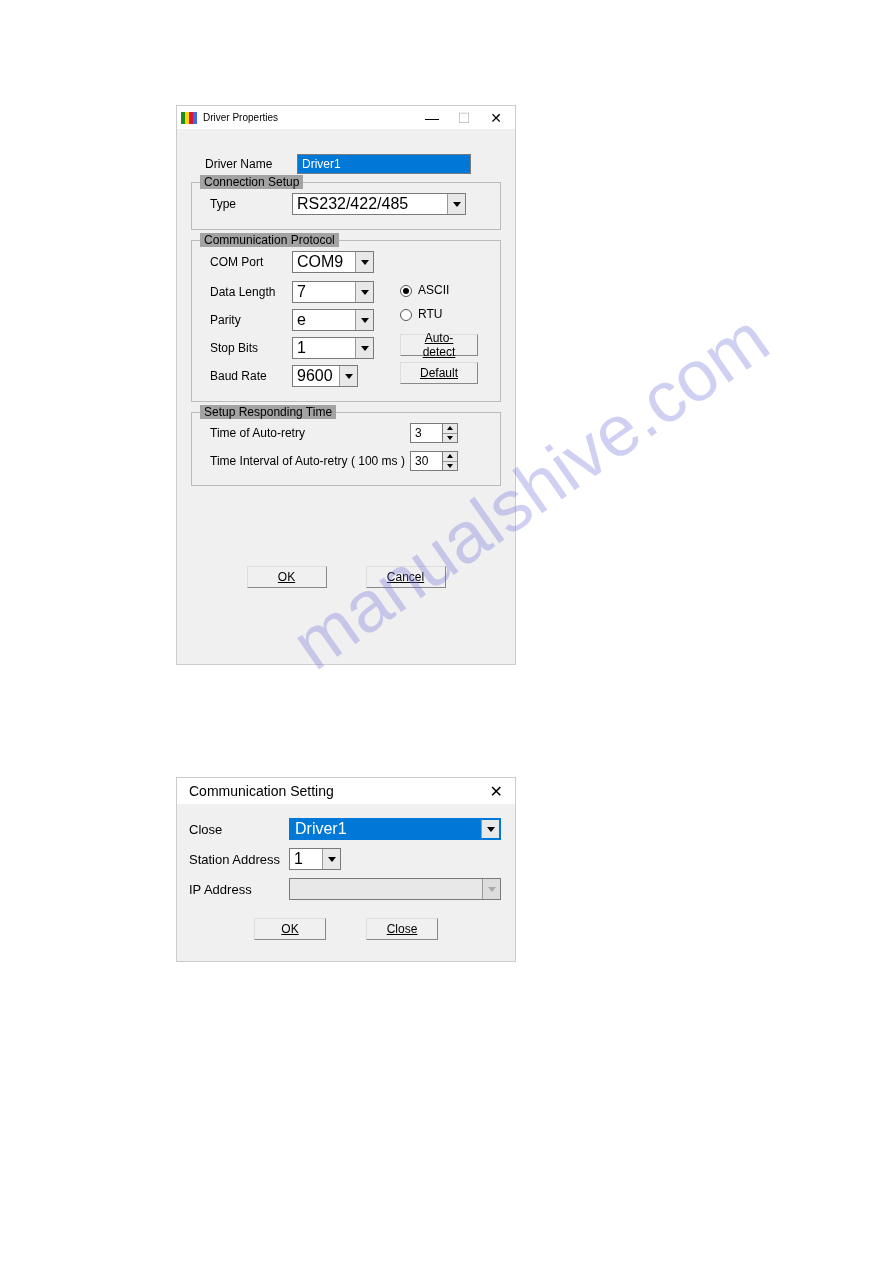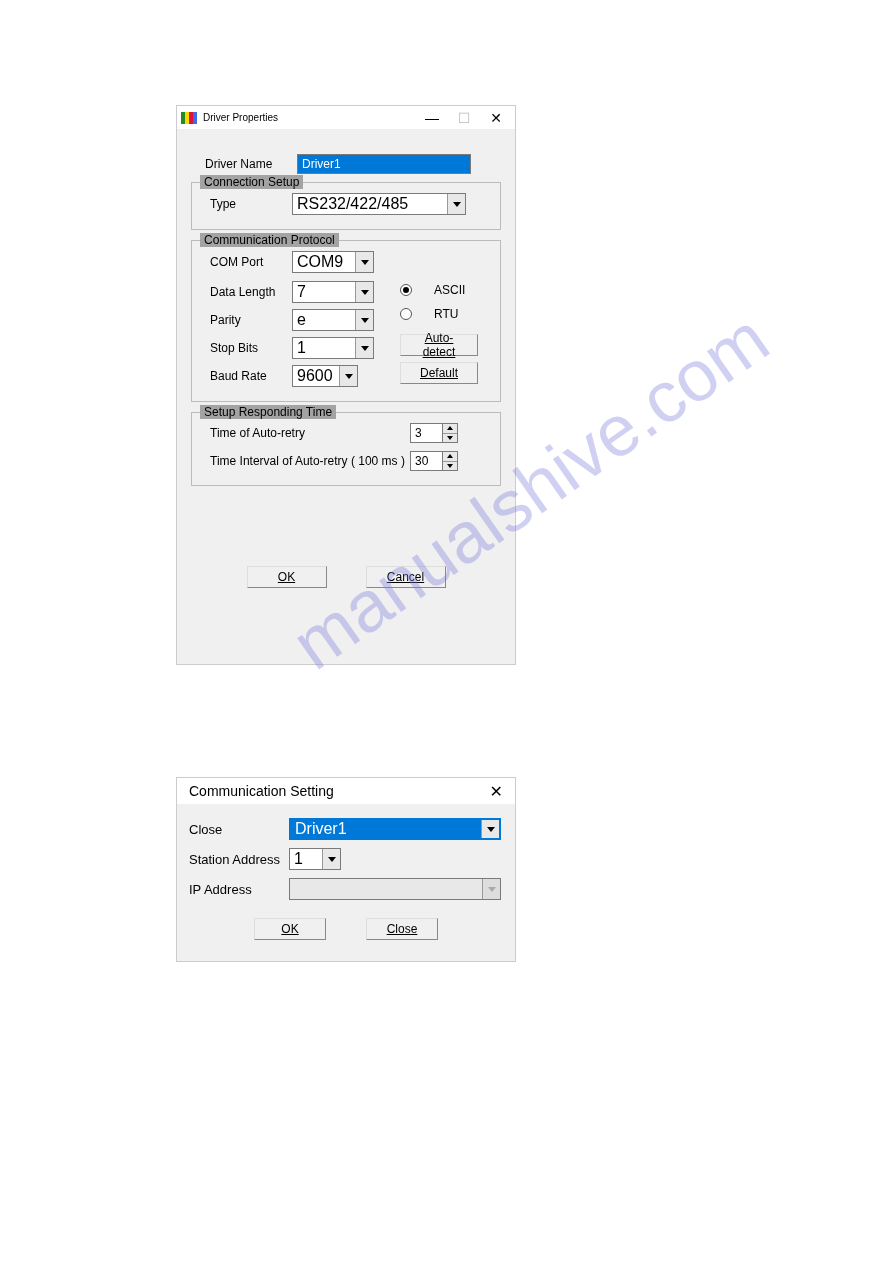--- a/index.html
+++ b/index.html
@@ -106,21 +106,21 @@
       width: 0; height: 0;
       border-left: 4px solid transparent;
       border-right: 4px solid transparent;
       border-top: 5px solid #000;
     }
     
     .combo.highlighted .combo-text { background: #0078d7; color: #fff; }
     .combo.disabled { background: #e8e8e8; }
     .combo.disabled .combo-arrow { background: #ddd; }
     .combo.disabled .combo-arrow::after { border-top-color: #aaa; }
-    .radio-item { display: flex; align-items: center; gap: 22px; font-size: 12px; }
+    .radio-item { display: flex; align-items: flex-end; gap: 6px; font-size: 12px; }
     .radio-circle {
       width: 12px; height: 12px; border: 1px solid #555; border-radius: 50%;
       display: flex; align-items: center; justify-content: center; background: #fff;
     }
     .radio-circle.checked::after {
       content: ''; width: 6px; height: 6px; background: #000; border-radius: 50%;
     }
     
     .btn {
       height: 22px;

